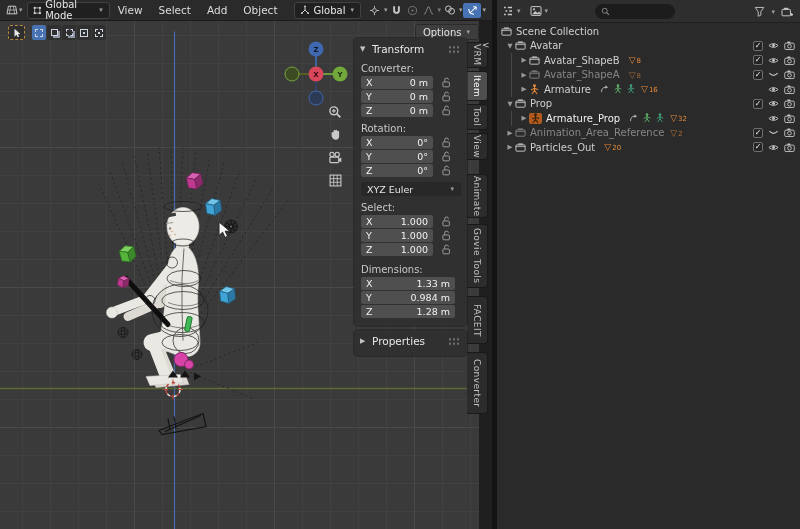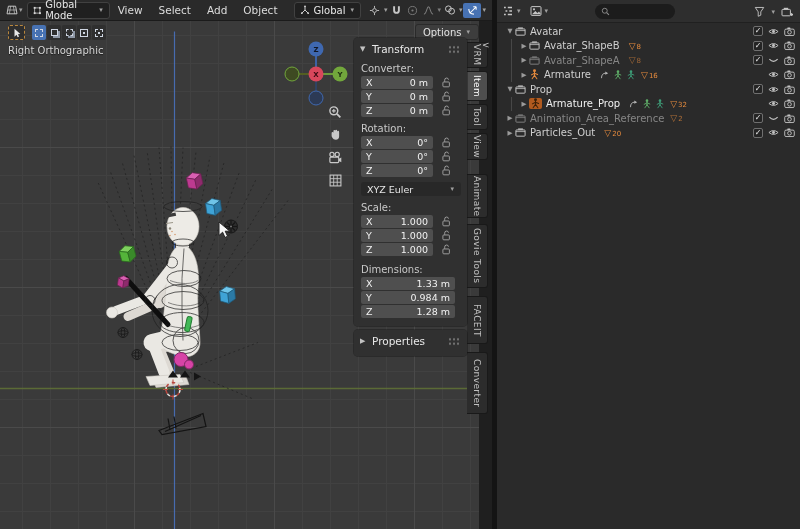--- a/index.html
+++ b/index.html
@@ -455,21 +455,20 @@
       <span class="sm">
           <span class="sq dash dot"></span>
         </span>
     </div>
     <div class="options-btn">
       <span>Options</span>
         <span class="cv">▾</span>
     </div>
 
     <div class="vp-text">
-      <div>Right Orthographic</div>
     </div>
     <div class="collapse-arrow">&lt;</div>
 
     <svg class="gizmo" width="70" height="70" viewBox="0 0 70 70">
       <line x1="33" y1="31" x2="33" y2="20" stroke="#3f68b0" stroke-width="1.8"></line>
       <line x1="40" y1="38" x2="50" y2="38" stroke="#72a73c" stroke-width="1.8"></line>
       <line x1="26" y1="38" x2="16" y2="38" stroke="#56621f" stroke-width="1.8"></line>
       <line x1="33" y1="45" x2="33" y2="55" stroke="#2f4468" stroke-width="1.8"></line>
       <circle cx="33" cy="13" r="7.5" fill="#3f68b0"></circle>
       <text x="33" y="15.8" text-anchor="middle" class="gz-label" fill="#101624">Z</text>
@@ -576,21 +575,21 @@
             <span class="lock">
               <svg width="9" height="11" viewBox="0 0 10 12">
                 <use href="#i-lockopen"></use>
               </svg>
             </span>
           </div>
         <div class="euler">
           <span>XYZ Euler</span>
             <span class="cv">▾</span>
         </div>
-        <div class="np-lab">Scale:</div>
+        <div class="np-lab">Select:</div>
         <div class="np-row">
             <span class="fld">
               <span>X</span>
               <span>1.000</span>
             </span>
             <span class="lock">
               <svg width="9" height="11" viewBox="0 0 10 12">
                 <use href="#i-lockopen"></use>
               </svg>
             </span>
@@ -693,20 +692,28 @@
         <span class="hicon">
             <svg width="12" height="12">
               <use href="#i-collnew"></use>
             </svg>
           </span>
       </span>
     </div>
 
     <div class="ol-rows">
 
+      <div class="ol-row" style="padding-left:4px">
+        <span class="oic">
+            <svg width="11" height="11">
+              <use href="#i-coll"></use>
+            </svg>
+          </span>
+        <span class="name">Scene Collection</span>
+      </div>
 
       <div class="ol-row" style="padding-left:8px">
         <span class="tw">▼</span>
         <span class="oic">
             <svg width="11" height="11">
               <use href="#i-coll"></use>
             </svg>
           </span>
         <span class="name">Avatar</span>
         <span class="rt">

